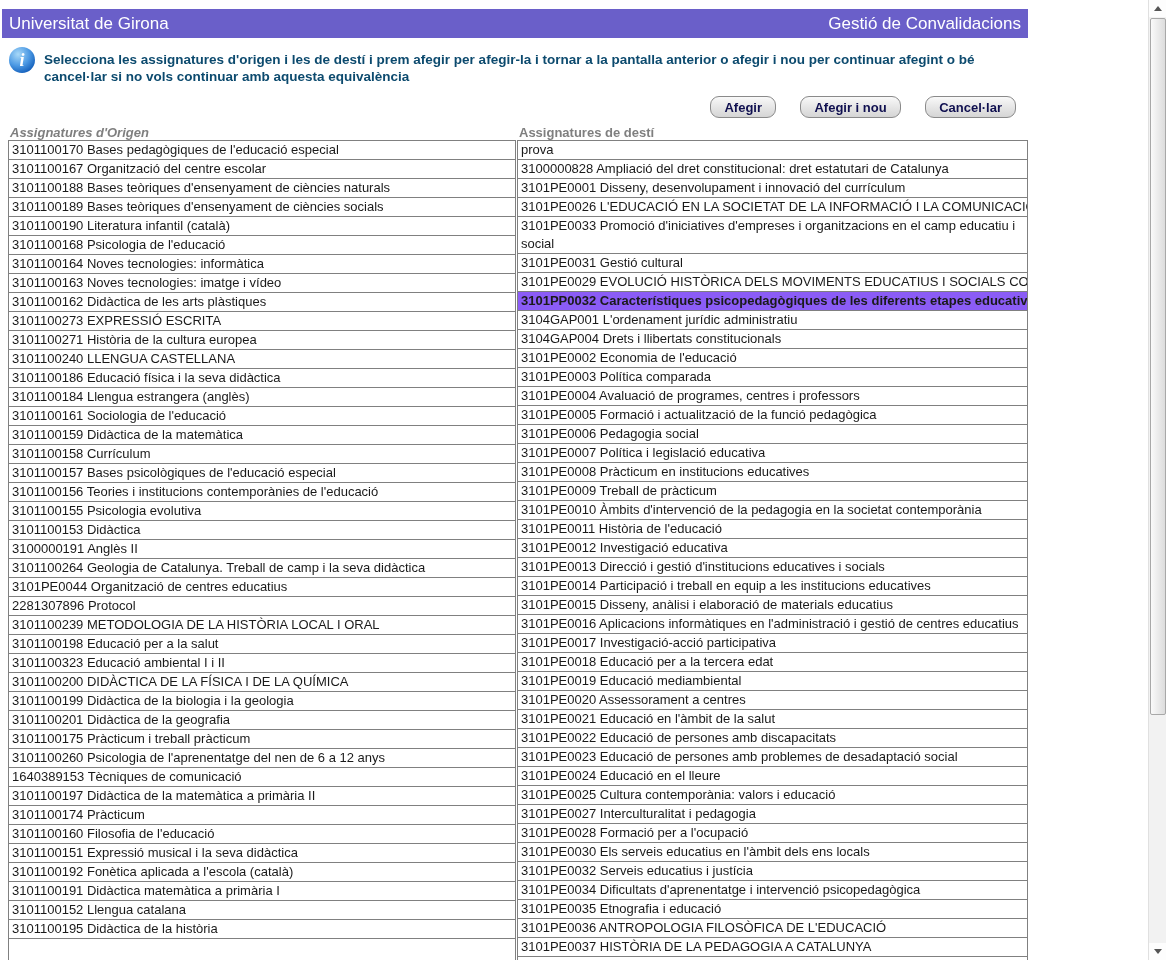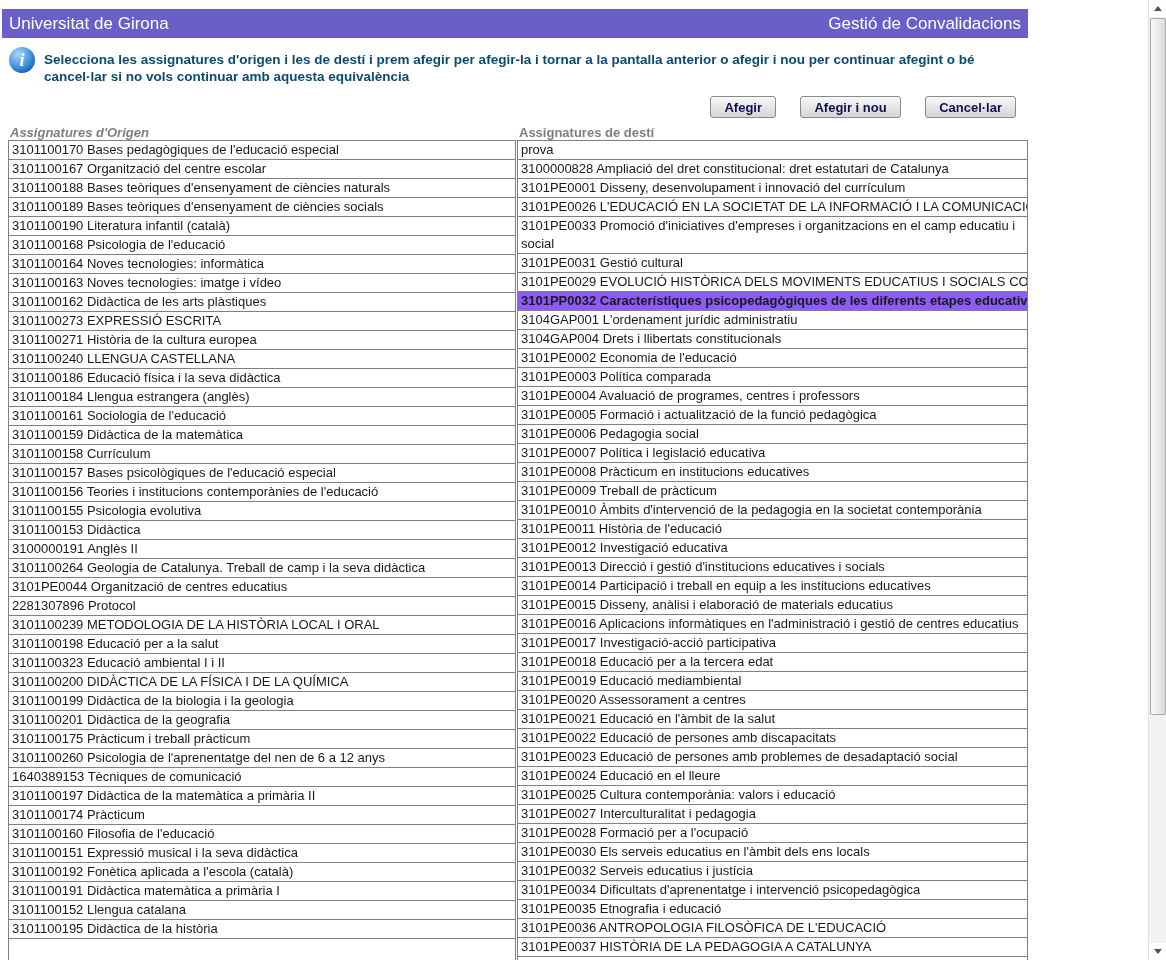--- a/index.html
+++ b/index.html
@@ -22,21 +22,21 @@
   }
   .info-text{
     position:absolute;left:44px;top:51px;width:975px;
     color:#0c4a6e;font-weight:bold;font-size:13.5px;line-height:17px;
   }
   
   .actions{position:absolute;top:96px;left:0;width:1016px;text-align:right;}
   .btn{
     font-family:"Liberation Sans",sans-serif;font-weight:bold;font-size:13px;color:#101050;
     background:linear-gradient(#f9f9f9,#e8e8e8 45%,#d5d5d5);
-    border:1px solid #8a8a8a;border-radius:3px;padding:3px 13px;margin-left:20px;
+    border:1px solid #8a8a8a;border-radius:9px;padding:3px 13px;margin-left:20px;
     height:22px;box-sizing:border-box;cursor:pointer;
   }
   
   .col-title{position:absolute;top:125px;color:#7f7f7f;font-weight:bold;font-size:13px;}
   .col-title.origin{left:10px;font-style:italic;}
   .col-title.dest{left:519px;}
   
   .list{
     position:absolute;top:140px;border:1px solid #808080;background:#ffffff;
     box-sizing:border-box;overflow:hidden;height:830px;

